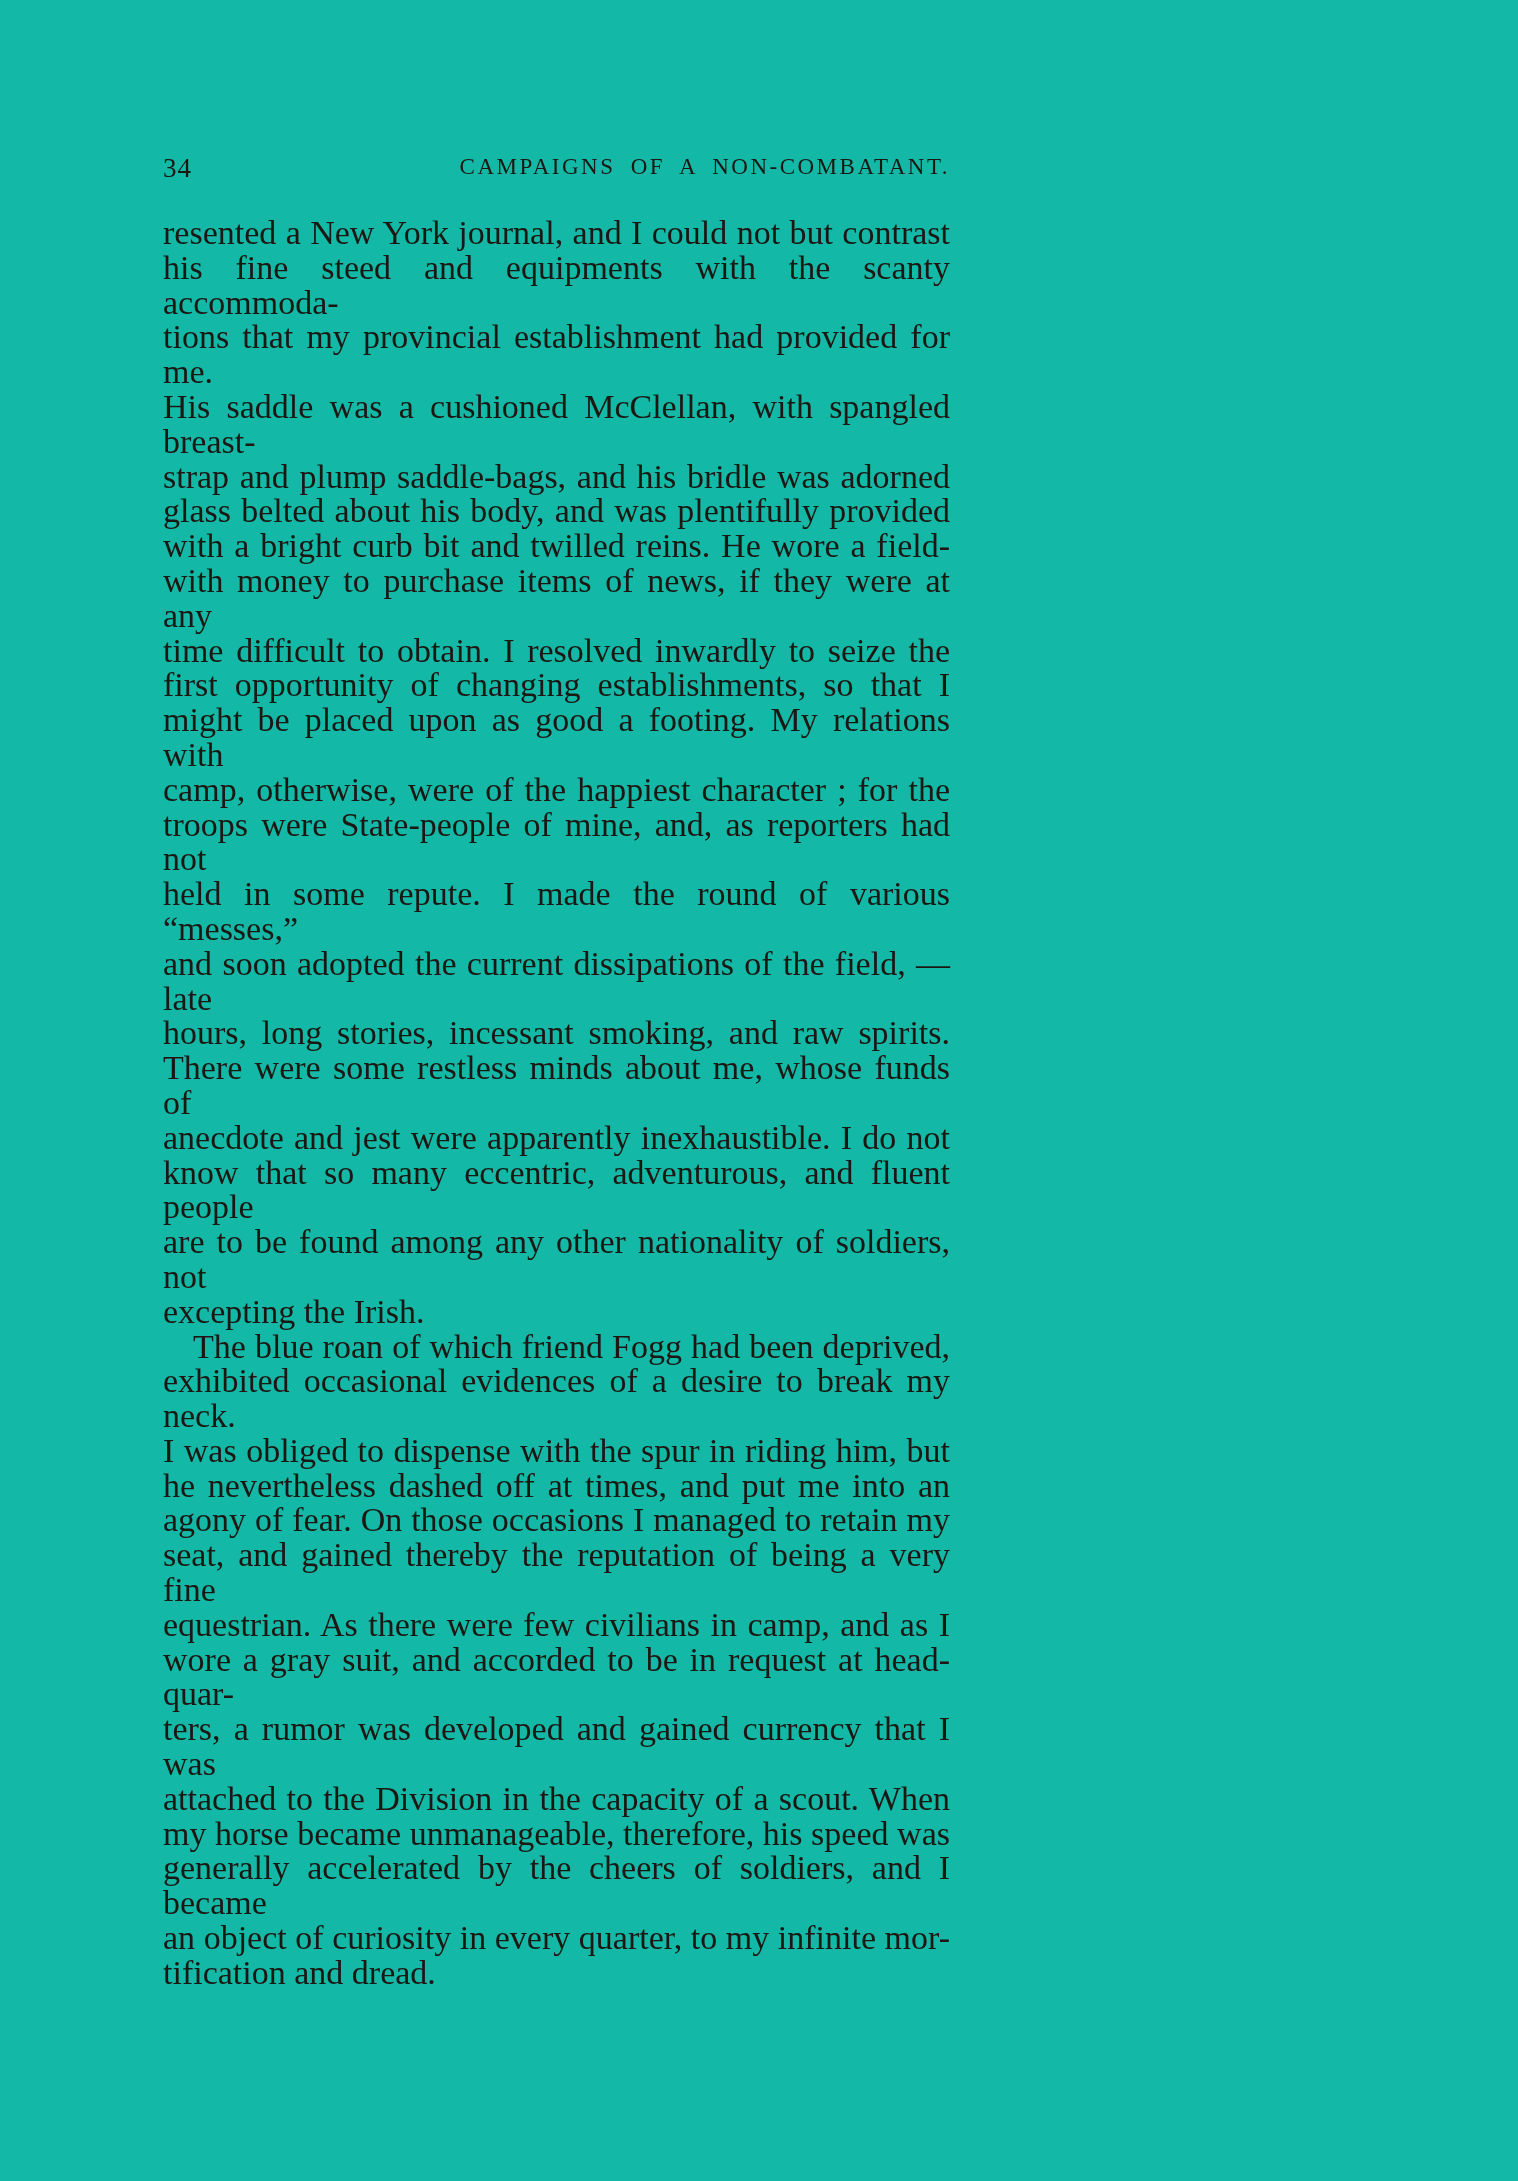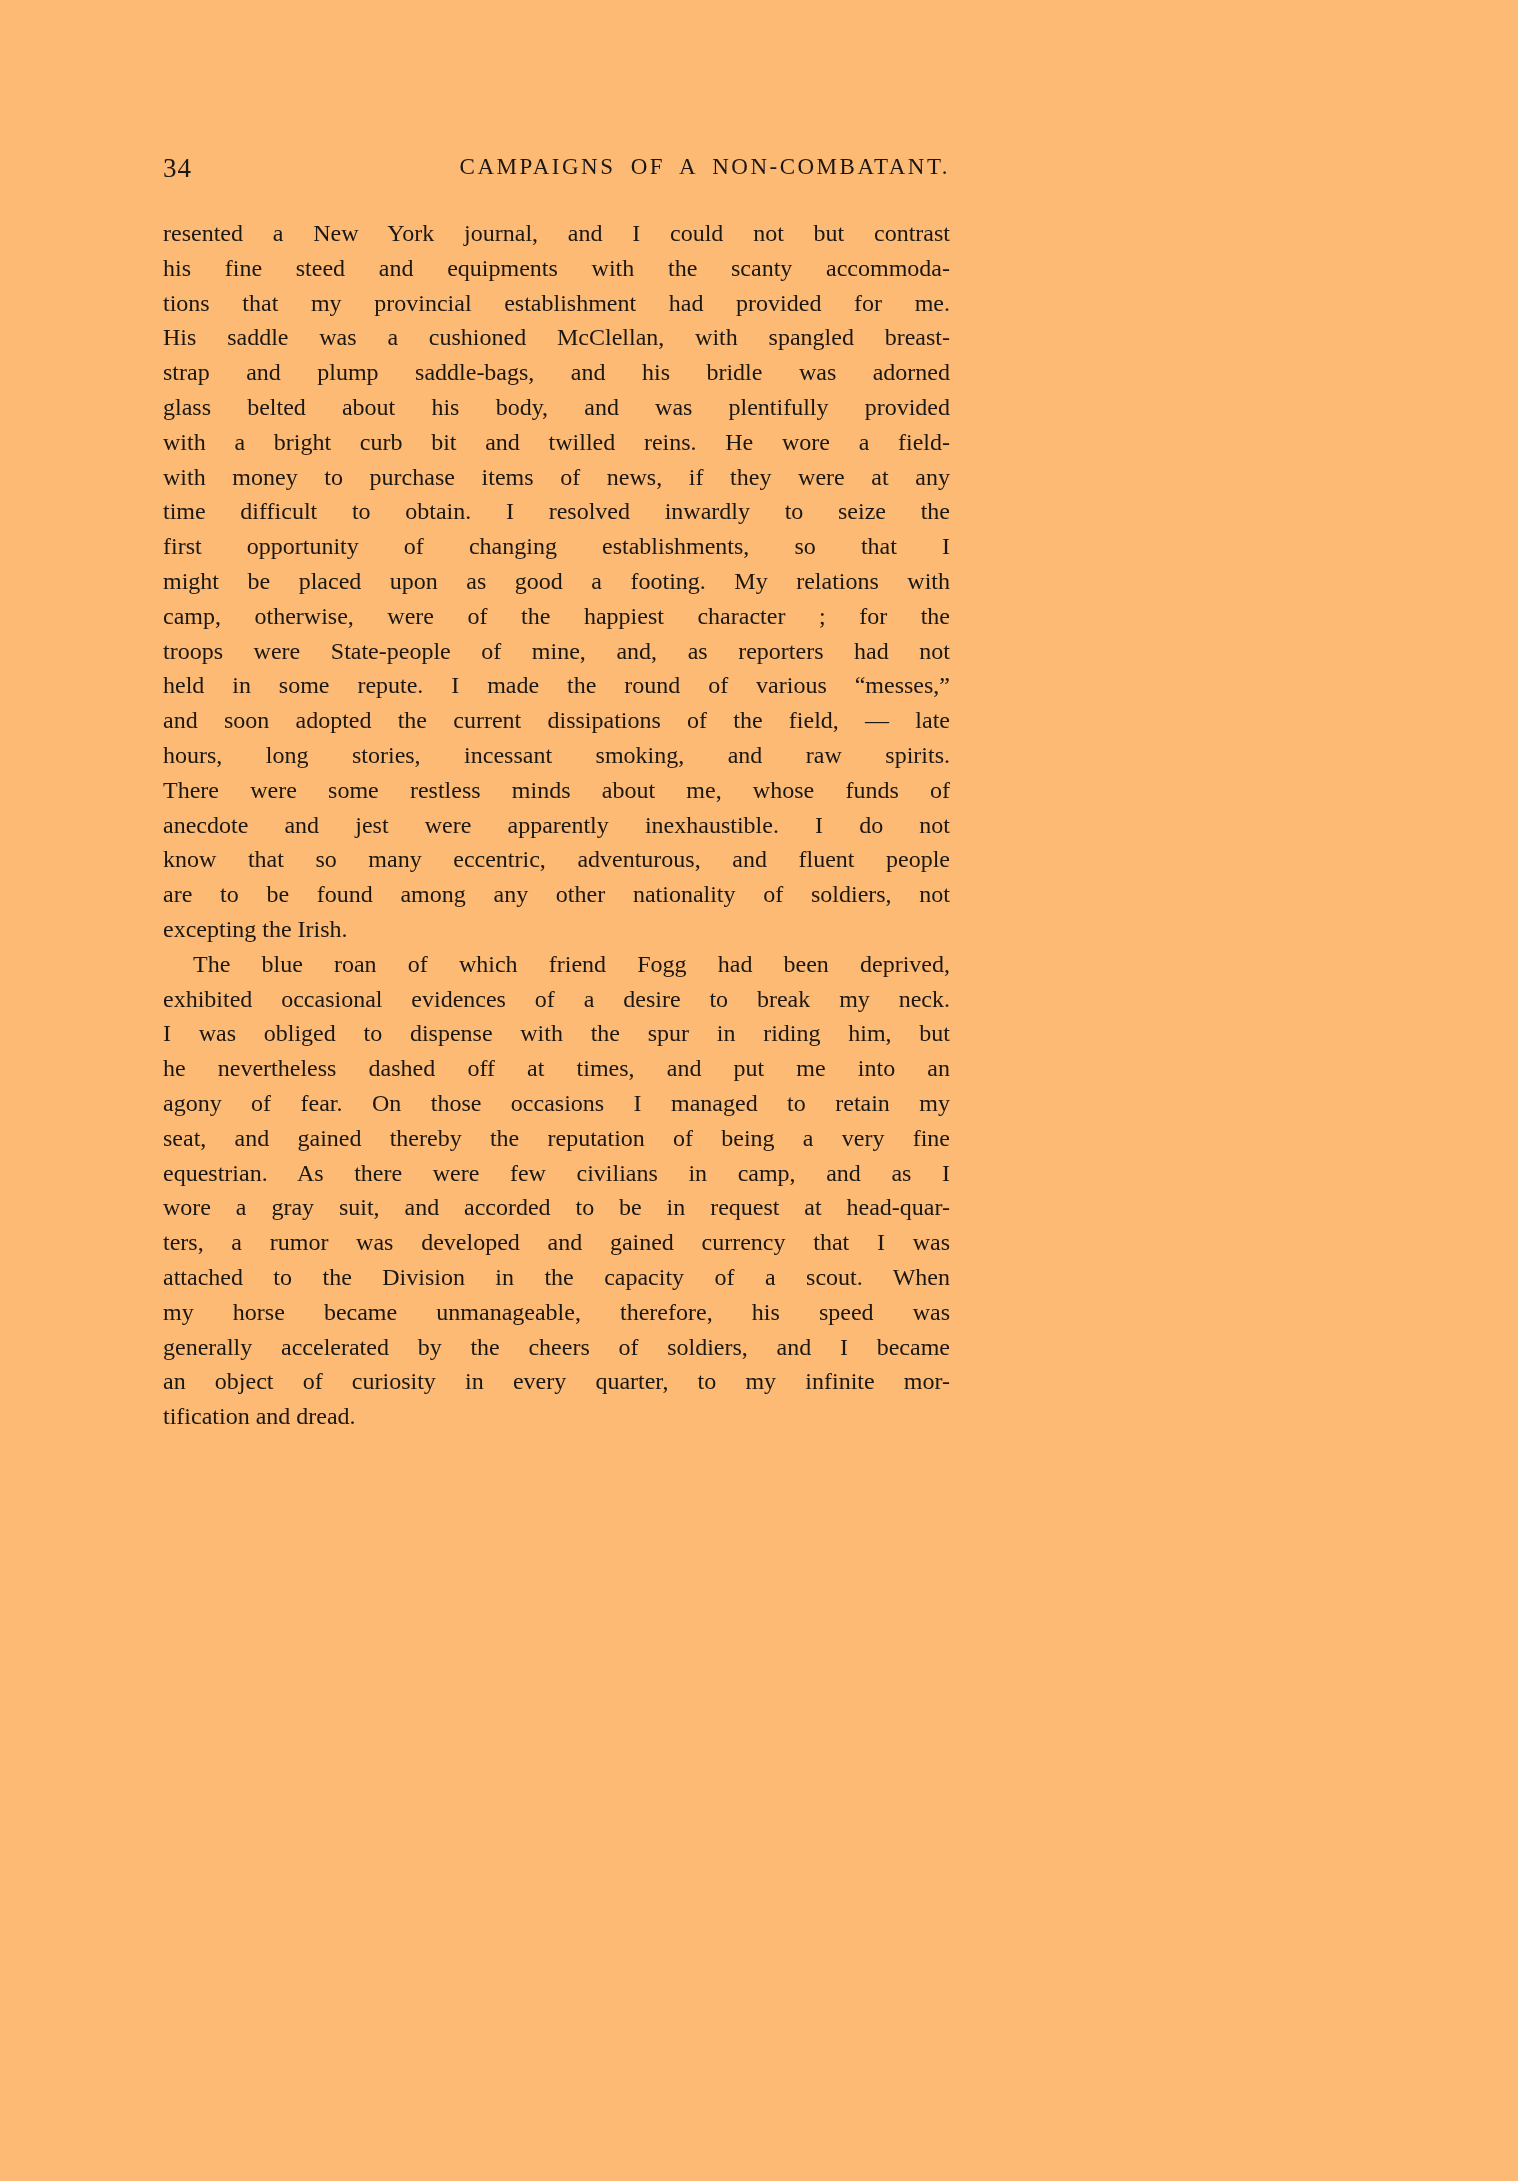--- a/index.html
+++ b/index.html
@@ -4,21 +4,21 @@
 <style>
   html, body {
     margin: 0;
     padding: 0;
     background: #ffffff;
   }
   .page {
     position: relative;
     width: 1518px;
     height: 2181px;
-    background: #fdba74;
+    background: #14b8a6;
     font-family: "Liberation Serif", "DejaVu Serif", serif;
     color: #1b1712;
     overflow: hidden;
   }
   .header {
     position: absolute;
     top: 150px;
     left: 163px;
     width: 787px;
     height: 36px;
@@ -37,21 +37,21 @@
     letter-spacing: 2.5px;
     word-spacing: 7px;
     padding-top: 4px;
     white-space: nowrap;
   }
   .body-text {
     position: absolute;
     top: 216px;
     left: 163px;
     width: 787px;
-    font-size: 24px;
+    font-size: 34px;
     line-height: 34.8px;
   }
   .line {
     text-align: justify;
     text-align-last: justify;
   }
   .line.short {
     text-align-last: left;
   }
   .line.indent {

